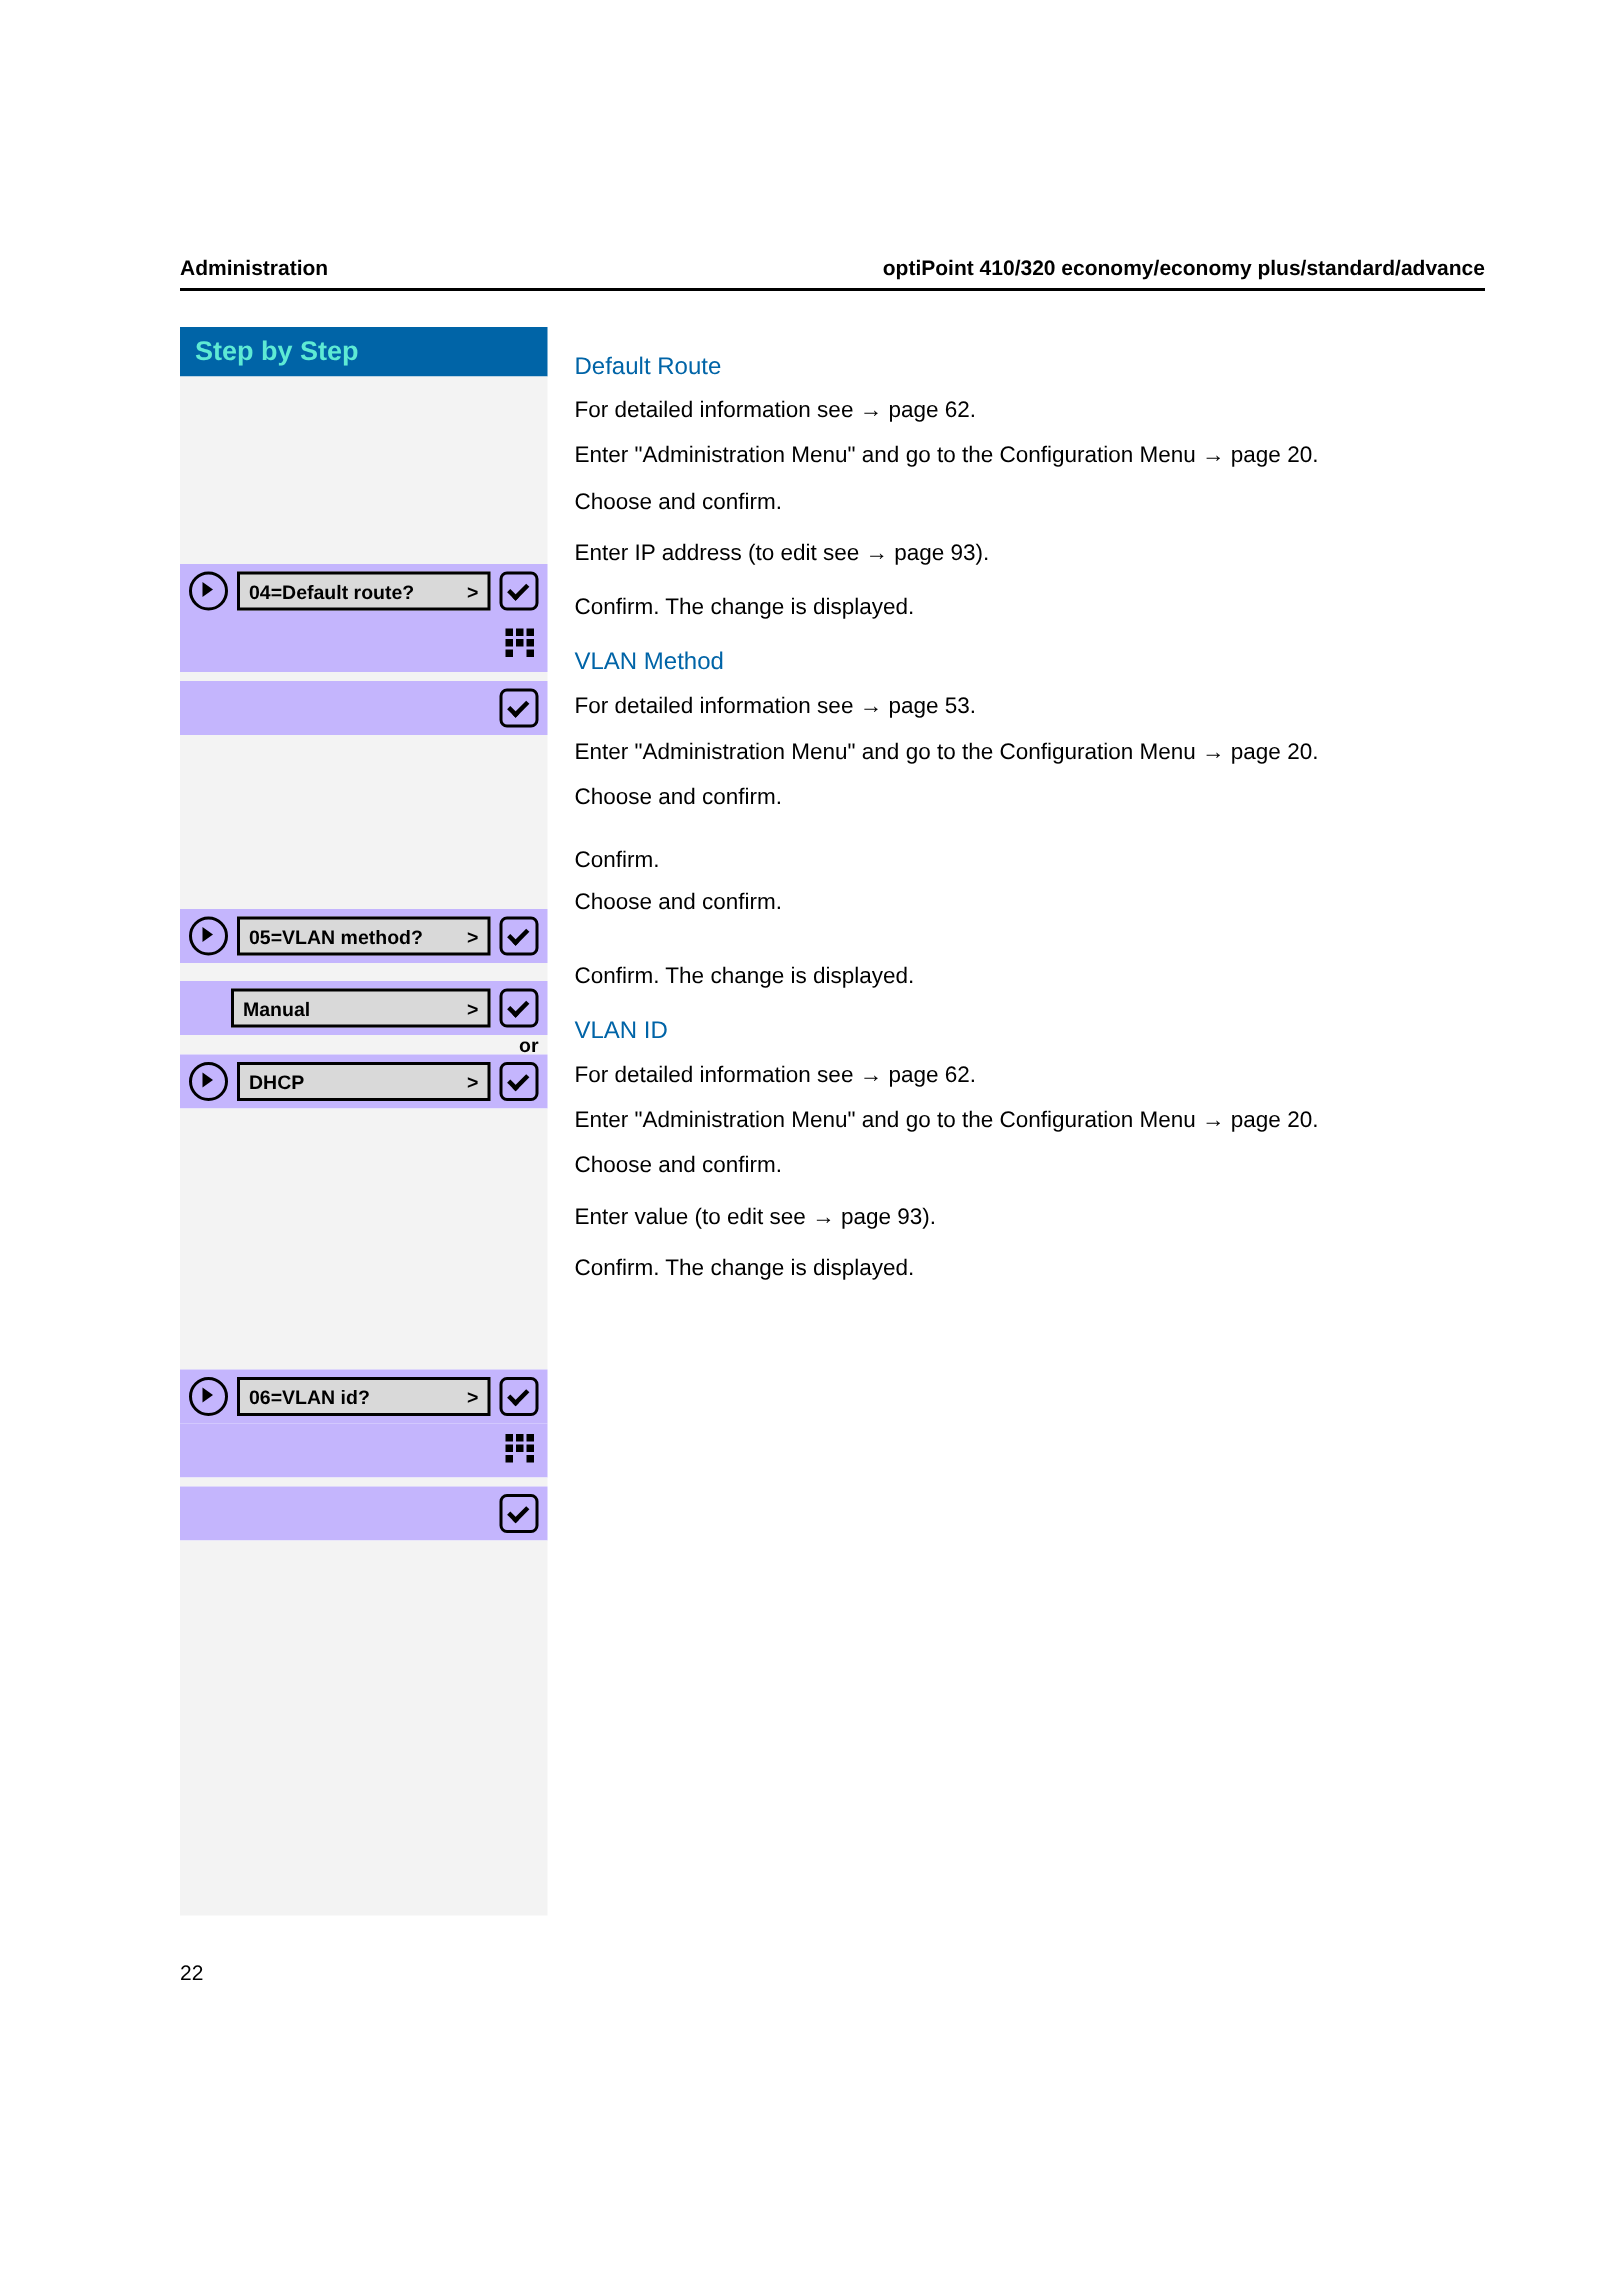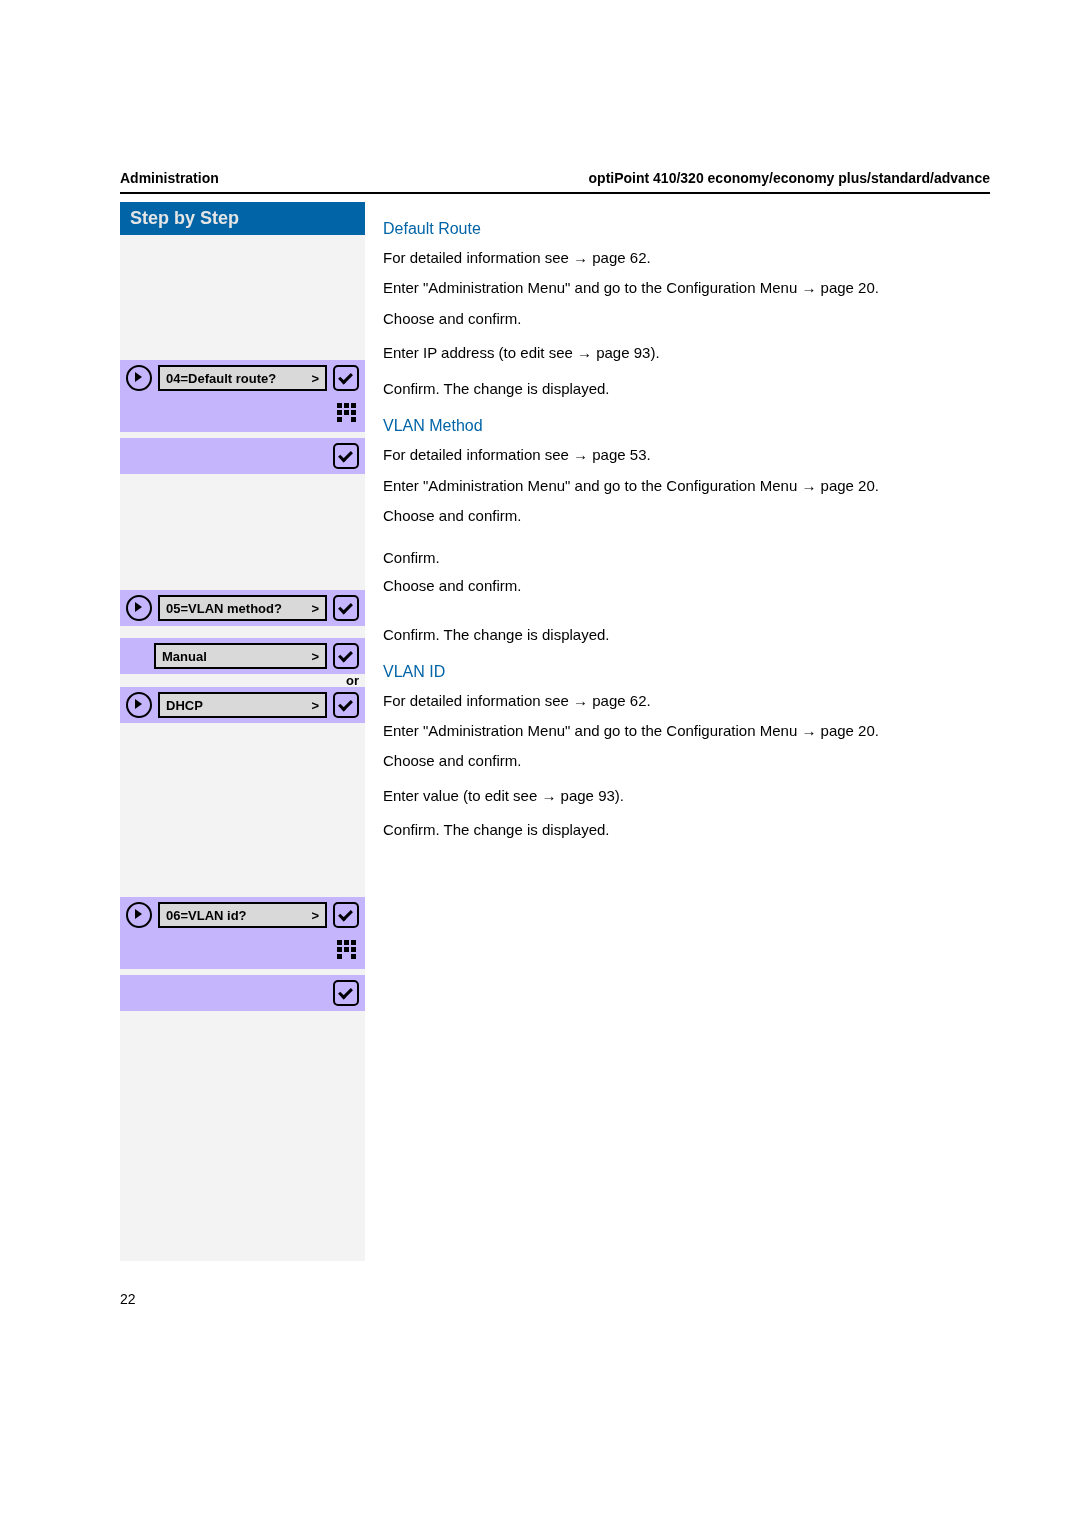--- a/index.html
+++ b/index.html
@@ -13,33 +13,33 @@
   .page {
     padding: 170px 90px 60px 120px;
   }
   .top-header {
     display: flex;
     justify-content: space-between;
     font-size: 14px;
     font-weight: bold;
     border-bottom: 2px solid #000;
     padding-bottom: 6px;
-    margin-bottom: 8px;
+    margin-bottom: 24px;
   }
   .content-wrap {
     display: flex;
     align-items: flex-start;
   }
   .left-col {
     width: 245px;
     flex: 0 0 245px;
   }
   .step-bar {
     background: #0064a7;
-    color: #e5e5e5;
+    color: #5eead4;
     font-weight: bold;
     font-size: 18px;
     padding: 6px 10px;
   }
   .step-row {
     background: #c4b5fd;
     min-height: 28px;
     display: flex;
     align-items: center;
     justify-content: flex-end;

